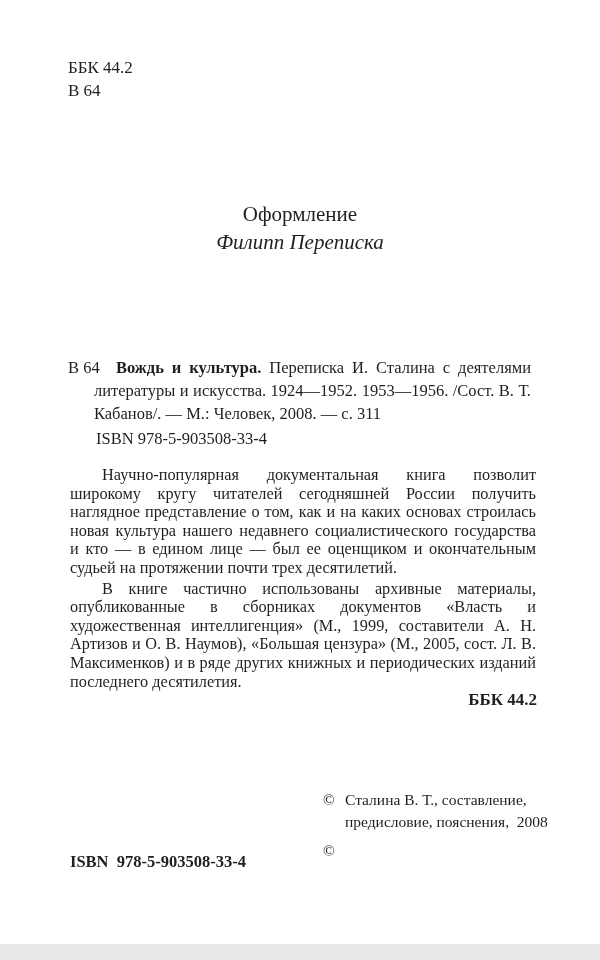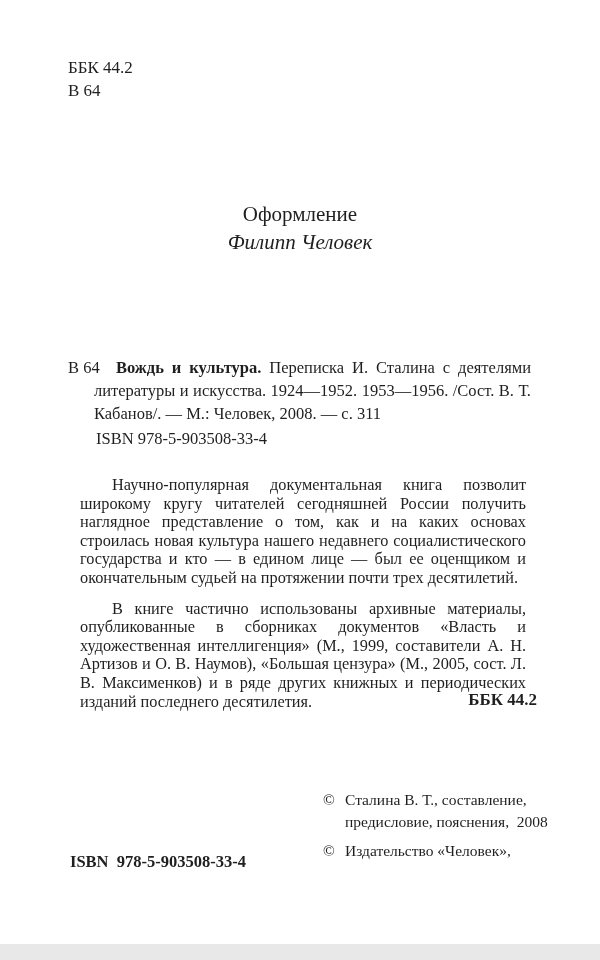--- a/index.html
+++ b/index.html
@@ -66,21 +66,21 @@
   .annotation {
     position: absolute;
     left: 68px;
     top: 464px;
     width: 470px;
     font-size: 16.3px;
     line-height: 18.6px;
     text-align: justify;
   }
   .annotation p {
-    margin: 12px;
+    margin: 2px;
     text-indent: 32px;
   }
   .bbk-bottom {
     position: absolute;
     right: 63px;
     top: 690px;
     font-weight: bold;
     font-size: 17px;
   }
   .copyright-block {
@@ -118,21 +118,21 @@
 
 <div class="page">
 
   <div class="top-codes">
     <div>ББК 44.2</div>
     <div>В 64</div>
   </div>
 
   <div class="design-credit">
     <div>Оформление</div>
-    <div class="design-name">Филипп Человек</div>
+    <div class="design-name">Филипп Переписка</div>
   </div>
 
   <div class="catalog">
     <span class="catalog-code">В 64</span>
     <p class="catalog-text"><b>Вождь и культура.</b><span> Переписка И. Сталина с деятелями литературы и искусства. 1924—1952. 1953—1956. /Сост. В. Т. Кабанов/. — М.: Человек, 2008. — с. 311</span></p>
   </div>
 
   <div class="isbn-mid">ISBN 978-5-903508-33-4</div>
 
   <div class="annotation">
@@ -143,19 +143,19 @@
   <div class="bbk-bottom">ББК 44.2</div>
 
   <div class="copyright-block">
     <div class="copyright-item">
       <span class="c-sym">©</span>
       <span>Сталина В. Т., составление,</span><br>
       <span class="keep-spaces">предисловие, пояснения,  2008</span>
     </div>
     <div class="copyright-item">
       <span class="c-sym">©</span>
-      <span>Издательство «Человек»,</span><br>
+      <br>
     </div>
   </div>
 
   <div class="isbn-footer">ISBN  978-5-903508-33-4</div>
 
 </div>
 
 </body></html>

